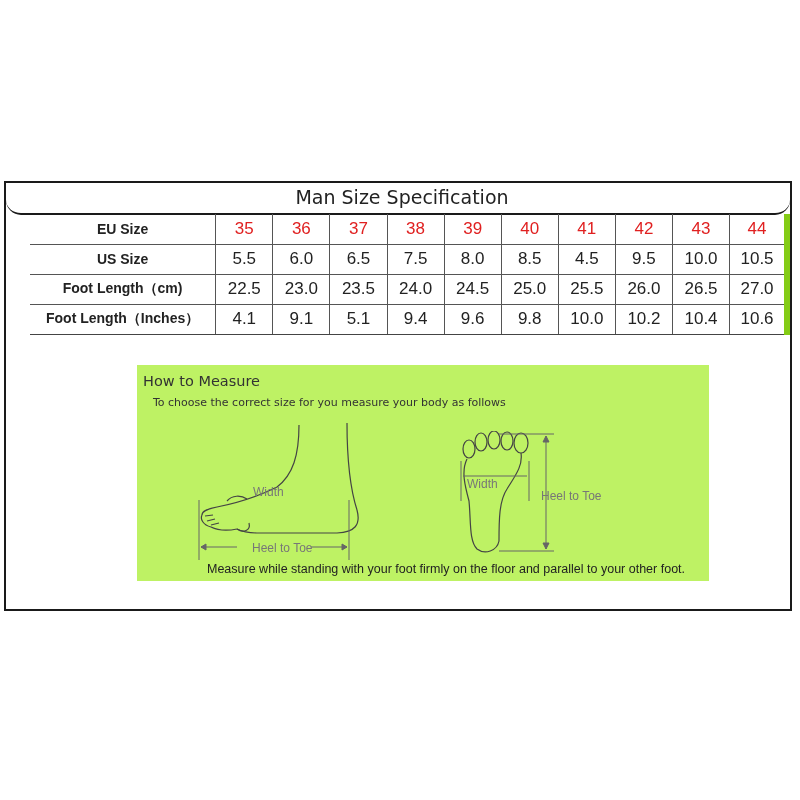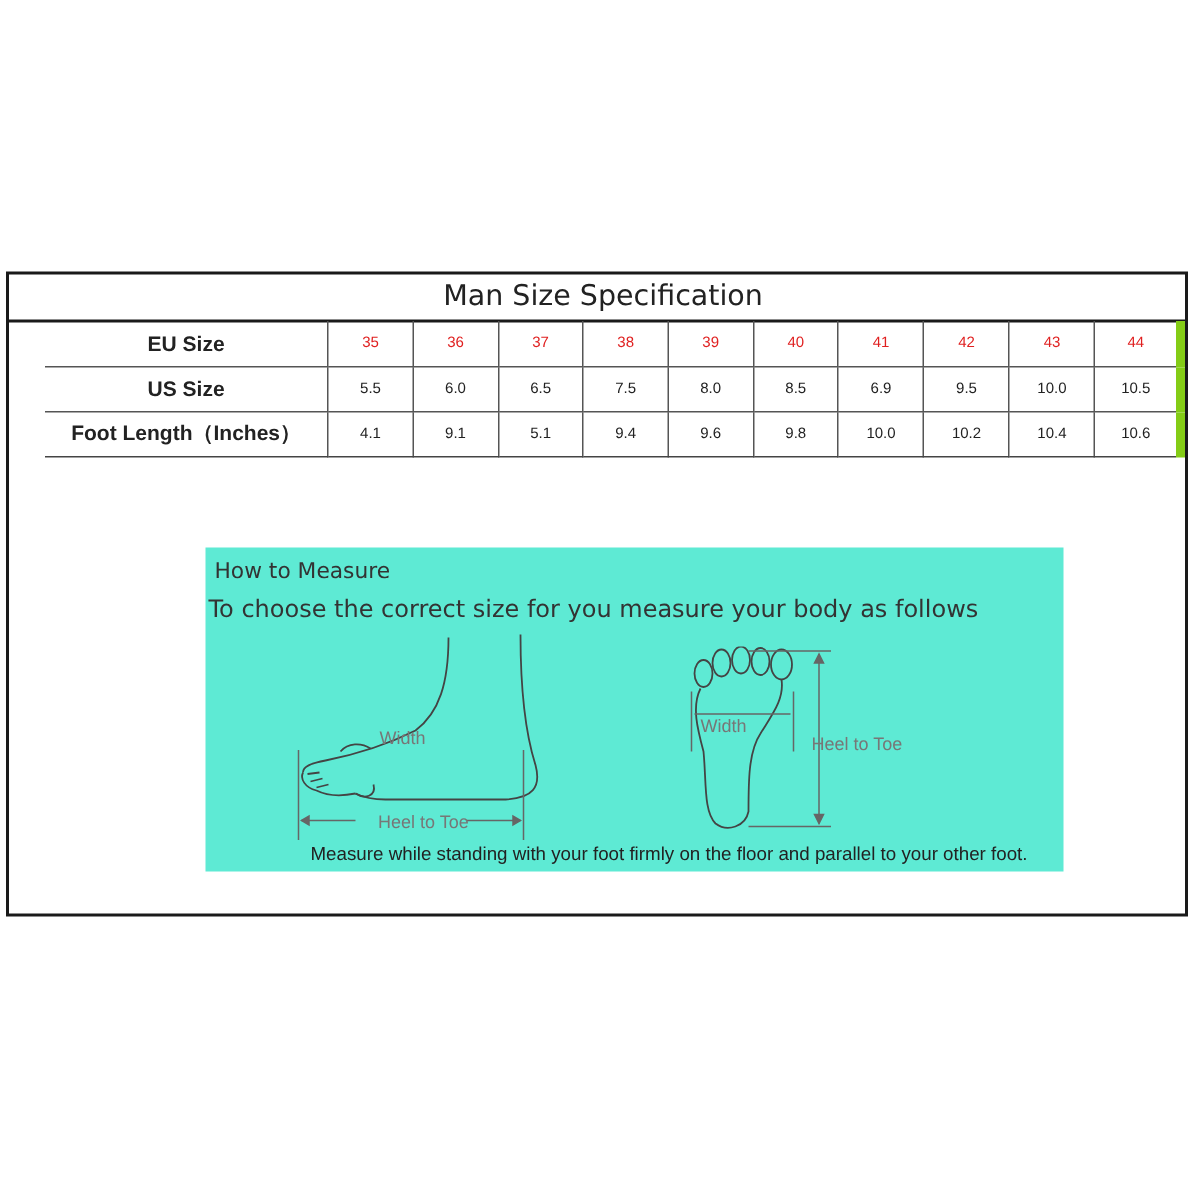--- a/index.html
+++ b/index.html
@@ -1,30 +1,30 @@
 <!DOCTYPE html>
 <html><head>
 <meta charset="utf-8">
 <style>
   html, body { margin:0; padding:0; background:#ffffff; }
   body { width:800px; height:800px; position:relative; overflow:hidden; font-family:"Liberation Sans", sans-serif; }
   .frame { position:absolute; left:4px; top:181px; width:788px; height:430px; border:2px solid #1a1a1a; box-sizing:border-box; background:#fff; }
-  .title-row { position:absolute; left:0; top:0; width:784px; height:32px; border-bottom:2px solid #1a1a1a; box-sizing:border-box; }
+  .title-row { position:absolute; left:0; top:0; width:784px; height:32px; border-bottom:2px solid #1a1a1a; box-sizing:border-box;border-radius:15px; }
   .title { position:absolute; left:0; width:800px; top:3px; text-align:center; font-size:19px; color:#222; font-family:"DejaVu Sans", sans-serif; font-weight:normal; margin-left:-4px; }
   table.sizes { position:absolute; left:0; top:31px; border-collapse:collapse;margin-left:24px; }
-  table.sizes td { height:30px; padding:0; text-align:center; font-size:10px; color:#222; border:1px solid #555; box-sizing:border-box; }
+  table.sizes td { height:30px; padding:0; text-align:center; font-size:17px; color:#222; border:1px solid #555; box-sizing:border-box; }
   table.sizes td.label { width:195px; font-weight:bold; font-size:14px; border-left:none; border-right:1px solid #555; }
   table.sizes td.val { width:59px; }
   table.sizes tr:first-child td { border-top:none; }
   table.sizes tr:last-child td { border-bottom:1.5px solid #444;text-align:center; }
   table.sizes td.eu { color:#e02020; }
   table.sizes td.val:last-child { border-right:6px solid #84cc16; }
-  .measure { position:absolute; left:131px; top:182px; width:572px; height:216px; background:#5eead4; }
+  .measure { position:absolute; left:131px; top:182px; width:572px; height:216px; background:#bef264; }
   .m-title { position:absolute; left:6px; top:8px; font-size:14.5px; color:#333; font-family:"DejaVu Sans", sans-serif; }
-  .m-sub { position:absolute; left:2px; top:31px; font-size:16px; color:#333; font-family:"DejaVu Sans", sans-serif; }
+  .m-sub { position:absolute; left:16px; top:31px; font-size:11px; color:#333; font-family:"DejaVu Sans", sans-serif; }
   .m-note { position:absolute; left:70px; top:197px; font-size:12.5px; color:#222; white-space:nowrap; }
   .lbl { position:absolute; font-size:12px; color:#777; }
   svg { position:absolute; }
 </style>
 </head>
 <body>
 
 <div class="frame">
   <div class="title-row">
     <div class="title">Man Size Specification</div>
@@ -46,24 +46,37 @@
       <td class="val eu">44</td>
     </tr>
     <tr>
       <td class="label">US Size</td>
       <td class="val">5.5</td>
       <td class="val">6.0</td>
       <td class="val">6.5</td>
       <td class="val">7.5</td>
       <td class="val">8.0</td>
       <td class="val">8.5</td>
-      <td class="val">6.9</td>
+      <td class="val">4.5</td>
       <td class="val">9.5</td>
       <td class="val">10.0</td>
       <td class="val">10.5</td>
+    </tr>
+    <tr>
+      <td class="label">Foot Length（cm)</td>
+      <td class="val">22.5</td>
+      <td class="val">23.0</td>
+      <td class="val">23.5</td>
+      <td class="val">24.0</td>
+      <td class="val">24.5</td>
+      <td class="val">25.0</td>
+      <td class="val">25.5</td>
+      <td class="val">26.0</td>
+      <td class="val">26.5</td>
+      <td class="val">27.0</td>
     </tr>
     <tr>
       <td class="label">Foot Length（Inches）</td>
       <td class="val">4.1</td>
       <td class="val">9.1</td>
       <td class="val">5.1</td>
       <td class="val">9.4</td>
       <td class="val">9.6</td>
       <td class="val">9.8</td>
       <td class="val">10.0</td>

